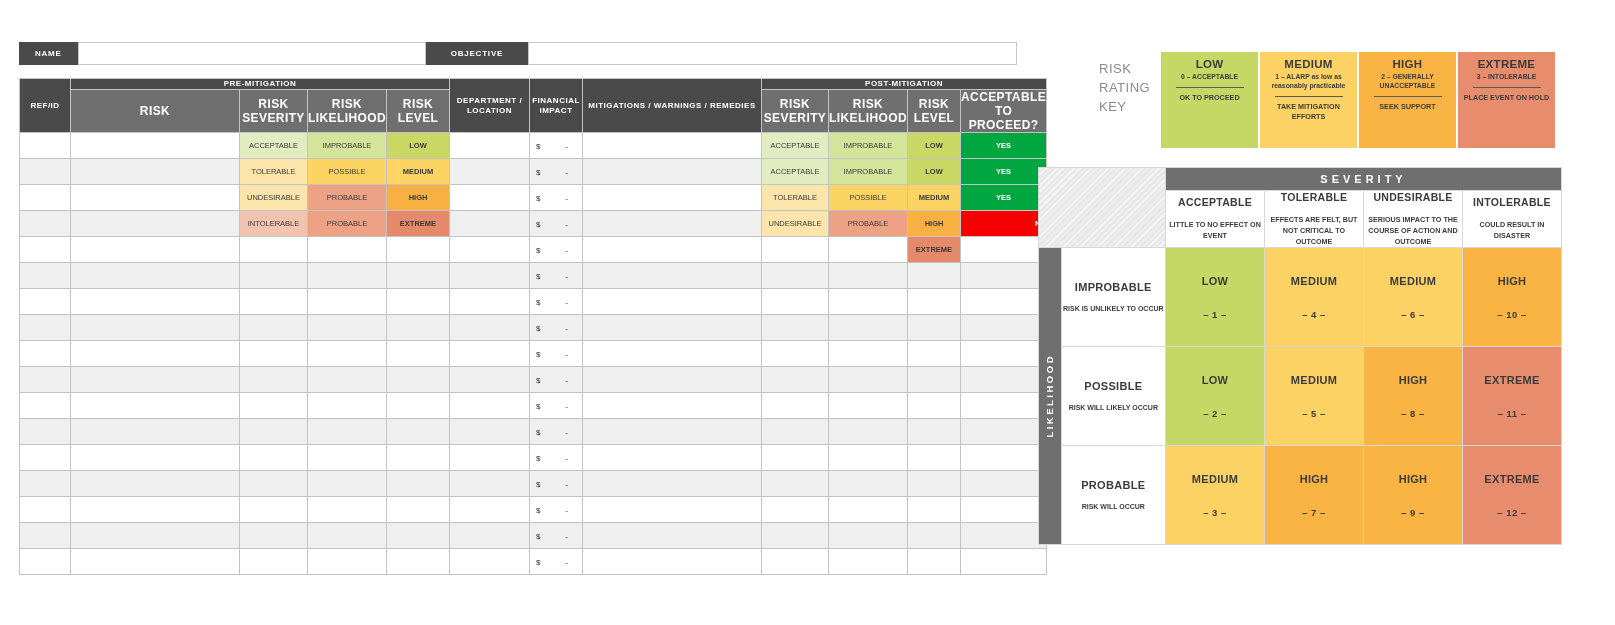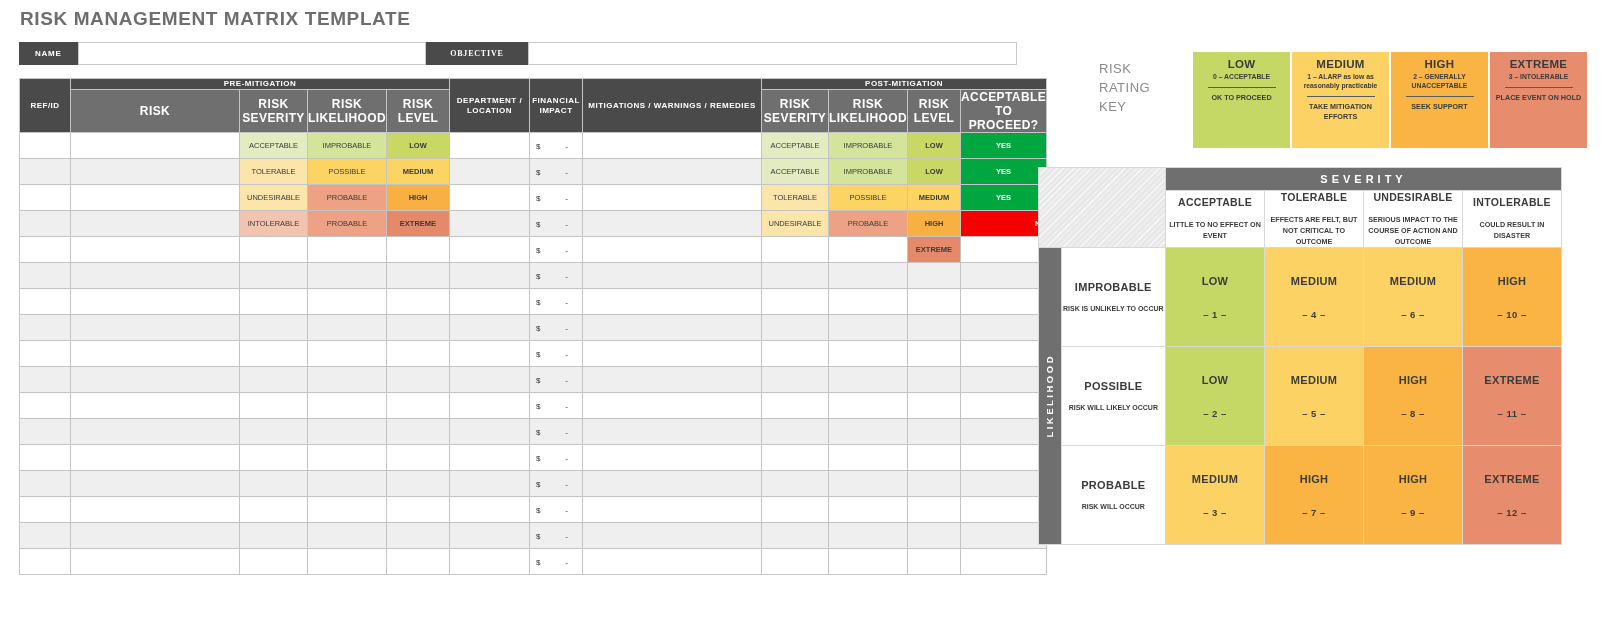--- a/index.html
+++ b/index.html
@@ -19,21 +19,21 @@
 
   
   .namebar{position:absolute;left:19px;top:42px;width:998px;height:23px;display:flex;}
   .nb-lab{
     background:#4a4a4a;color:#fff;font-size:8px;font-weight:bold;letter-spacing:.8px;
     display:flex;align-items:center;justify-content:center;
   }
   .nb-in{background:#fff;border:1px solid #c9c9c9;}
   .nb-lab.name{width:60px;}
   .nb-in.name{width:354px;}
-  .nb-lab.obj{width:104px;font-family:Liberation Serif, serif;}
+  .nb-lab.obj{width:104px;}
   .nb-in.obj{width:498px;}
 
   
   .maintable{position:absolute;left:19px;top:78px;border-collapse:collapse;}
   .maintable td,.maintable th{border:1px solid #c4c4c4;padding:0;}
   .hdr-dark{background:#4a4a4a;color:#fff;font-size:8px;font-weight:bold;letter-spacing:.5px;text-align:center;line-height:1.25;}
   .hdr-mid{background:#6f6f6f;color:#fff;font-size:12px;font-weight:bold;letter-spacing:.4px;text-align:center;}
   .cell{height:25px;font-size:7.5px;text-align:center;color:#3a3a3a;}
   .rw-w td{background:#ffffff;}
   .rw-g td{background:#efefef;}
@@ -49,21 +49,21 @@
   .bg-yel{background:#fcd463 !important;}
   .bg-lsal{background:#f2c3ae !important;}
   .bg-sal{background:#eda286 !important;}
   .bg-sal2{background:#e48a6a !important;}
   .bg-org{background:#f9b042 !important;}
   .bg-yesg{background:#00a63f !important;color:#fff !important;}
   .bg-nor{background:#f40000 !important;color:#fff !important;text-align:right;}
   .bold{font-weight:bold;}
 
   
-  .rrk{position:absolute;left:1099px;top:52px;display:flex;align-items:flex-start;gap:32px;}
+  .rrk{position:absolute;left:1099px;top:52px;display:flex;align-items:flex-start;}
   .rrk-label{width:62px;font-size:13px;font-weight:normal;color:#8b8b8b;line-height:1.45;letter-spacing:.5px;padding-top:8px;}
   .rrk-cards{display:flex;}
   .rrk-card{
     width:97px;height:96px;margin-right:2px;
     display:flex;flex-direction:column;align-items:center;
     padding:6px 4px 0 4px;box-sizing:border-box;
   }
   .rrk-card .t{font-size:11.5px;font-weight:bold;color:#3b3b3b;letter-spacing:.3px;}
   .rrk-card .s{font-size:6.8px;font-weight:bold;color:#3b3b3b;text-align:center;line-height:1.35;margin-top:2px;}
   .rrk-card .rule{width:68px;border-top:1px solid #5a5a5a;margin:6px 0 5px 0;}
@@ -102,21 +102,20 @@
   .mc-low{background:#c5d765;}
   .mc-med{background:#fcd264;}
   .mc-high{background:#f9b444;}
   .mc-ext{background:#e78d6e;}
 </style>
 </head>
 <body>
 
 <div class="page">
 
-  <div class="title">RISK MANAGEMENT MATRIX TEMPLATE</div>
 
   <div class="namebar">
     <div class="nb-lab name">NAME</div>
     <div class="nb-in name"></div>
     <div class="nb-lab obj">OBJECTIVE</div>
     <div class="nb-in obj"></div>
   </div>
 
   <table class="maintable">
     <thead>

